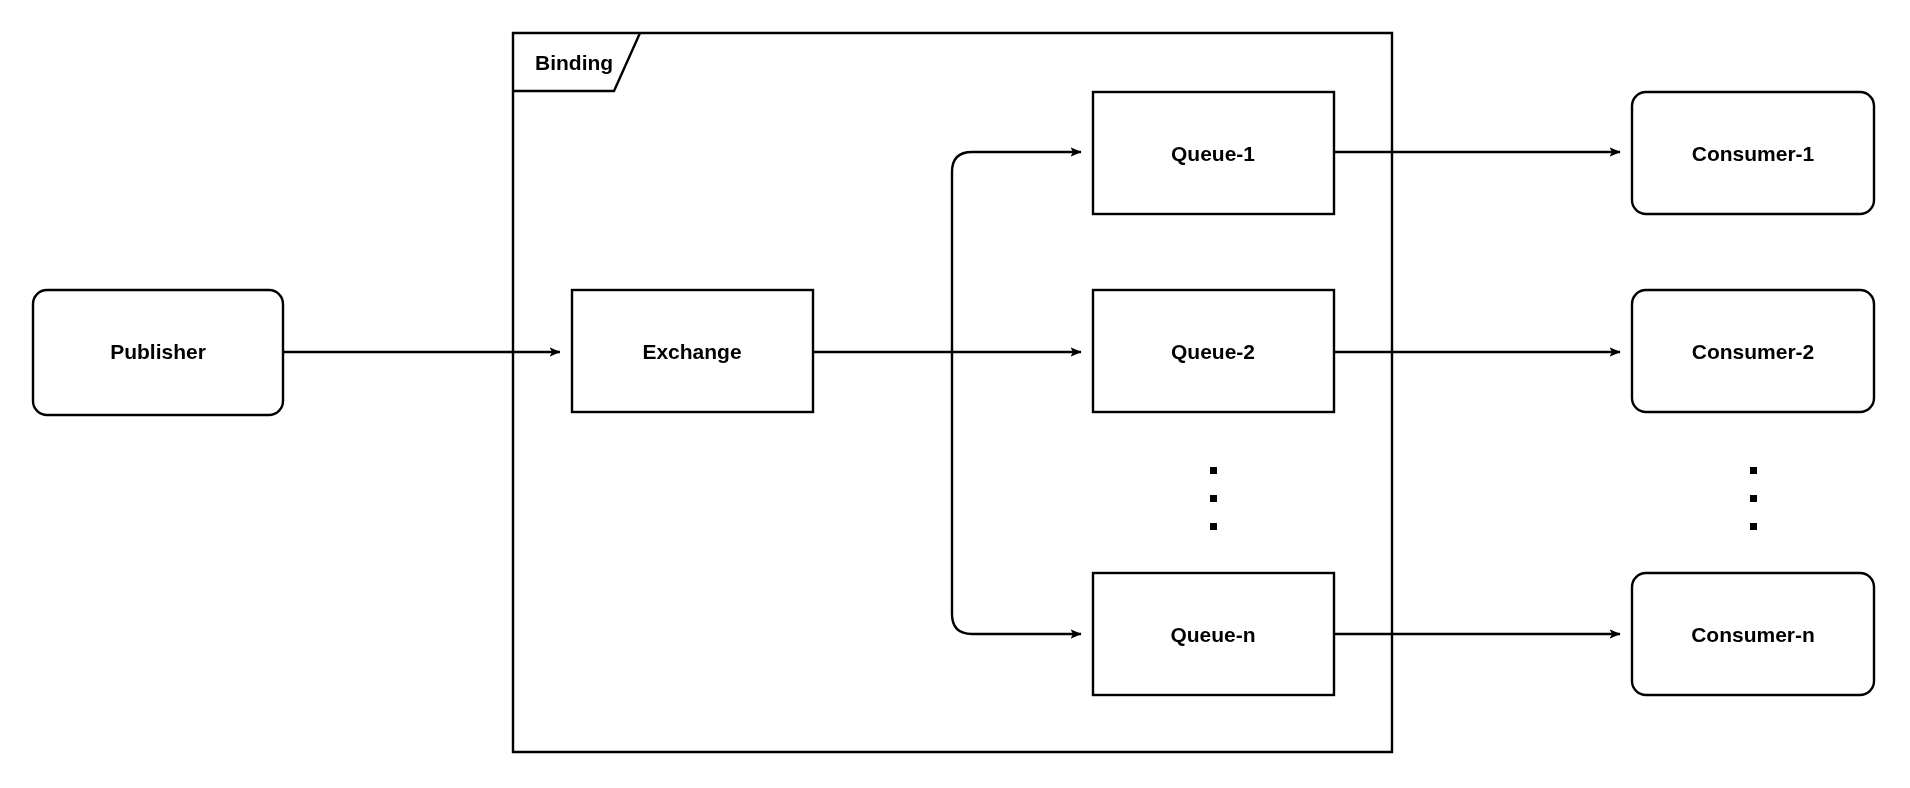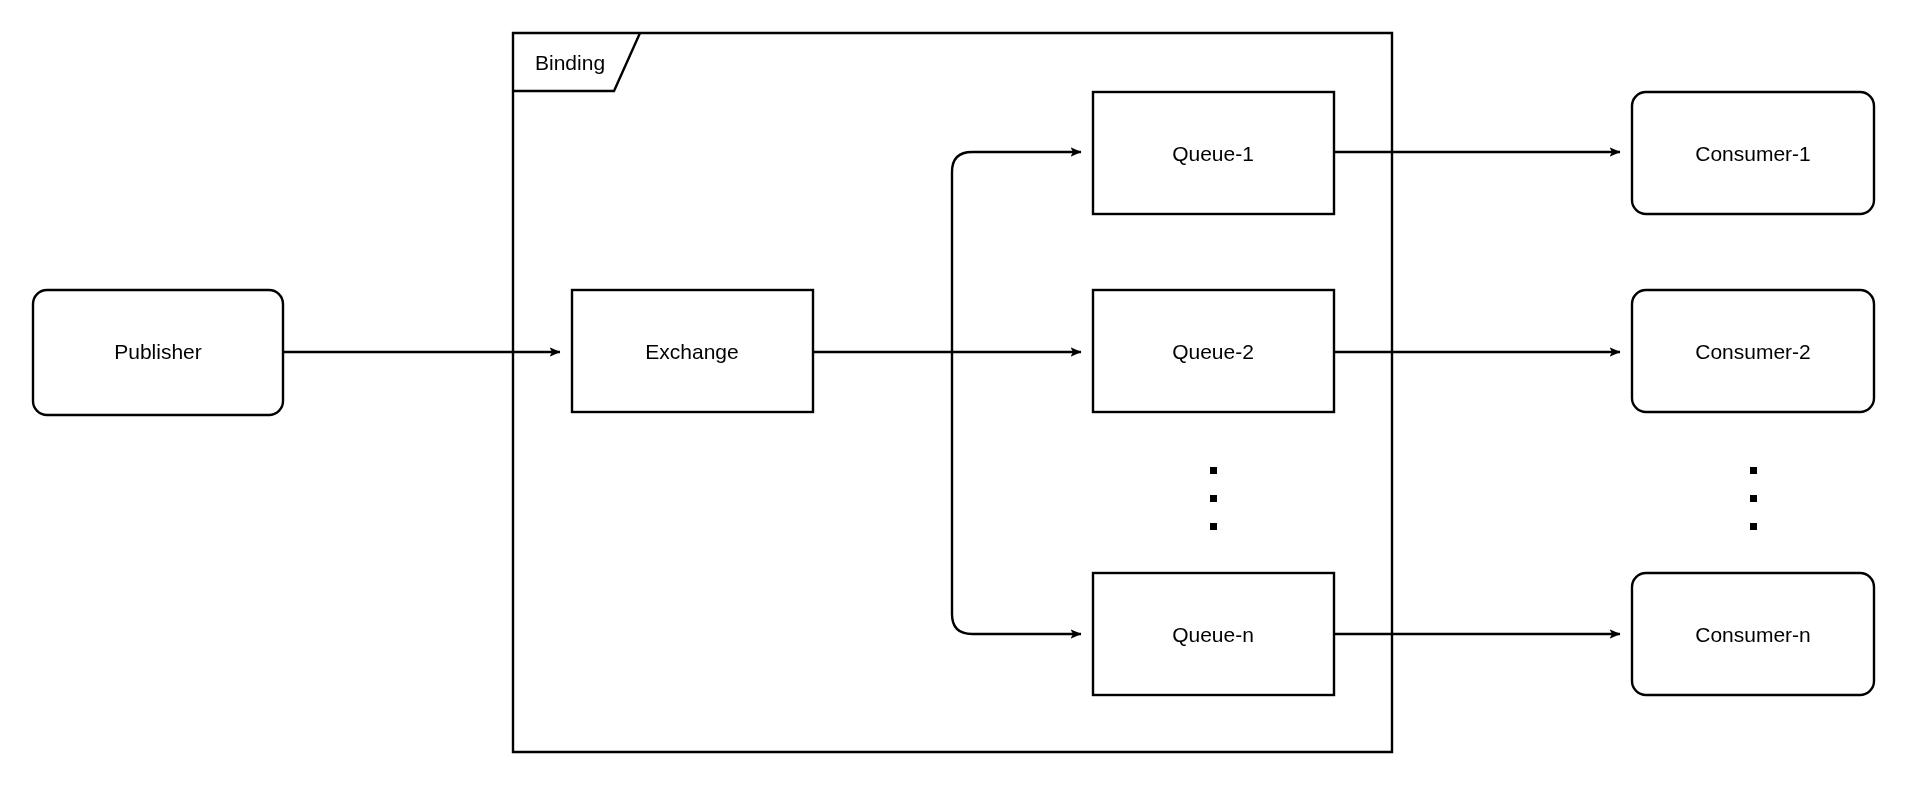--- a/index.html
+++ b/index.html
@@ -10,20 +10,21 @@
   }
   body {
     font-family: "Liberation Sans", sans-serif;
   }
   #canvas {
     position: relative;
     width: 1910px;
     height: 788px;
     background: #ffffff;
     overflow: hidden;
+    font-weight: bold;
   }
   #diagram-svg {
     position: absolute;
     left: 0;
     top: 0;
     width: 1910px;
     height: 788px;
     display: block;
   }
   .node-label {

